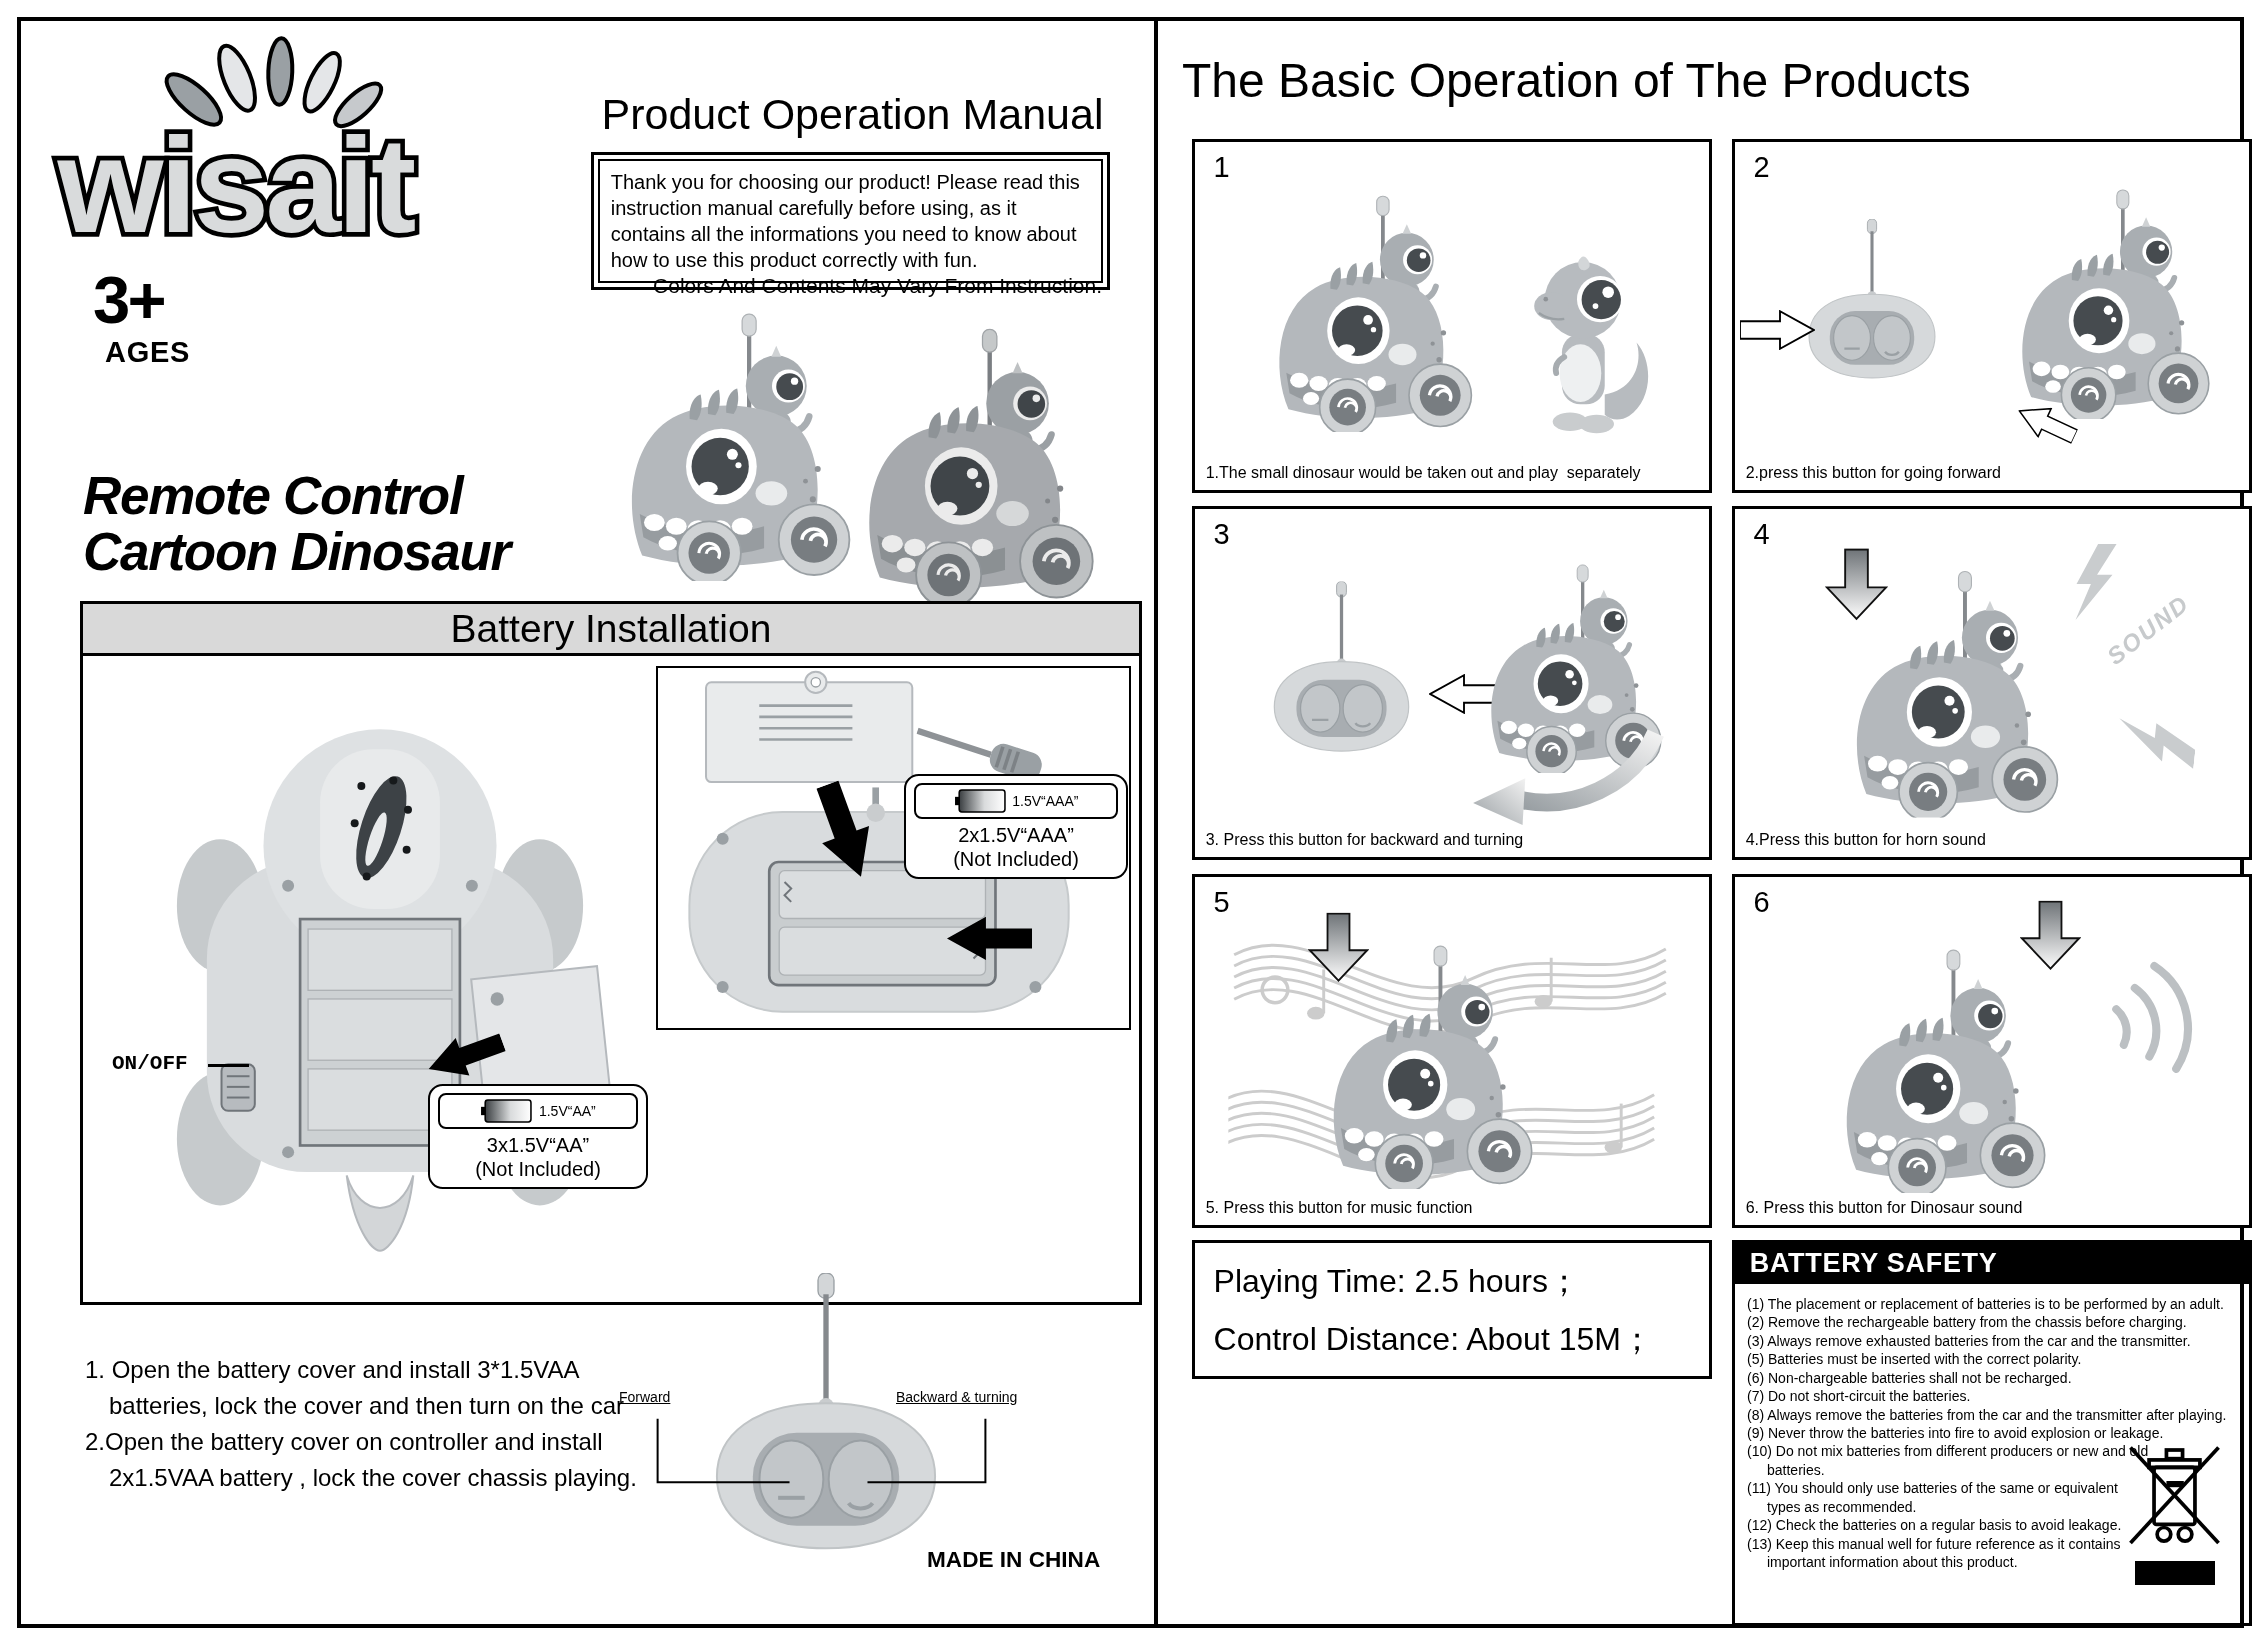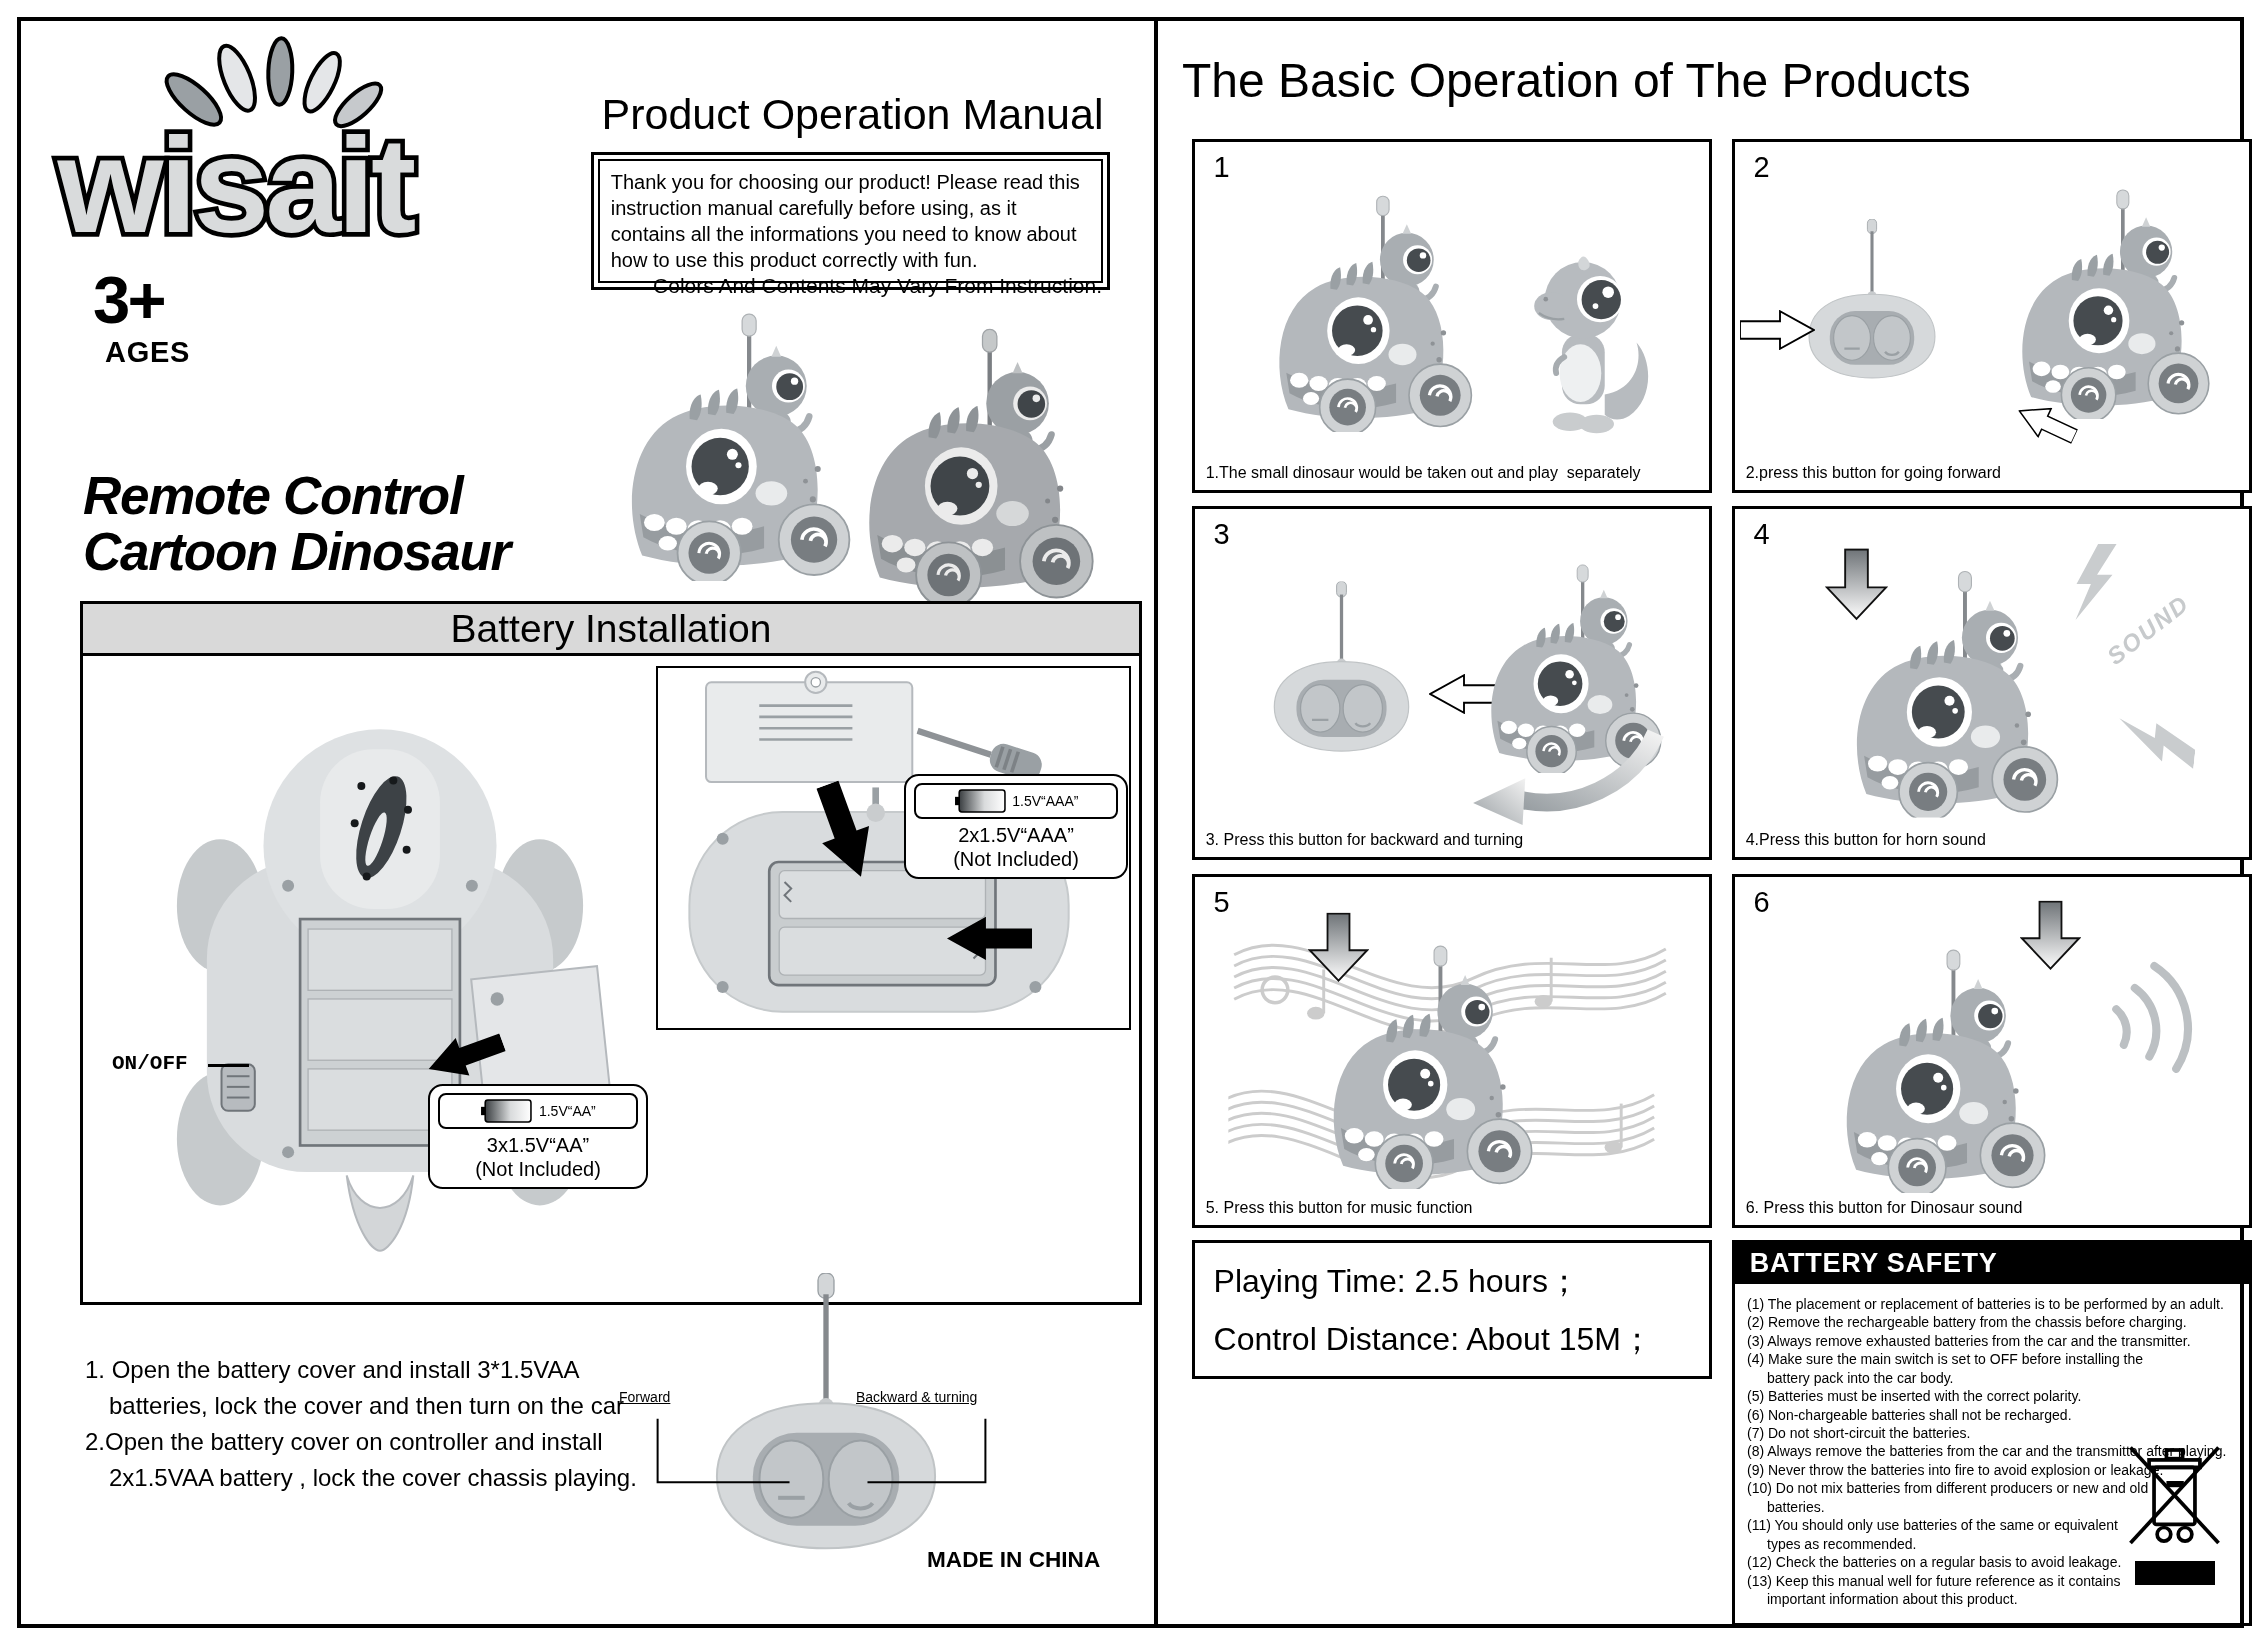--- a/index.html
+++ b/index.html
@@ -366,21 +366,21 @@
     <div>1. Open the battery cover and install 3*1.5VAA</div>
     <div class="ind">batteries, lock the cover and then turn on the car</div>
     <div>2.Open the battery cover on controller and install</div>
     <div class="ind">2x1.5VAA battery , lock the cover chassis playing.</div>
   </div>
 
   <svg class="abs" style="left:653px;top:1273px" width="346" height="286" viewBox="0 0 520 430">
       <use href="#sym-remote"></use>
     </svg>
   <div class="abs ctrl-lbl" style="left:619px;top:1389px">Forward</div>
-  <div class="abs ctrl-lbl" style="left:856px;top:1389px">Backward &amp; turning</div>
+  <div class="abs ctrl-lbl" style="left:896px;top:1389px">Backward &amp; turning</div>
   <svg class="abs" style="left:571px;top:1412px" width="533" height="107" viewBox="0 0 800 160">
     <polyline points="130,10 130,105 328,105" fill="none" stroke="#000" stroke-width="3"></polyline>
     <polyline points="622,10 622,105 445,105" fill="none" stroke="#000" stroke-width="3"></polyline>
   </svg>
   <div class="abs made-in" style="left:927px;top:1547px">MADE IN CHINA</div>
 
   <div class="abs op-title">The Basic Operation of The Products</div>
 
   <div class="abs panel" style="left:1192px;top:139px">
     <div class="p-num">1</div>
@@ -477,21 +477,20 @@
     <div class="abs spec-line" style="left:18.6px;top:17.3px">Playing Time: 2.5 hours；</div>
     <div class="abs spec-line" style="left:18.6px;top:75px">Control Distance: About 15M；</div>
   </div>
 
   <div class="abs safety">
     <div class="safety-head">BATTERY SAFETY</div>
     <ol class="safety-list">
       <li>(1) The placement or replacement of batteries is to be performed by an adult.</li>
       <li>(2) Remove the rechargeable battery from the chassis before charging.</li>
       <li>(3) Always remove exhausted batteries from the car and the transmitter.</li>
-      <li style="width:393px">(4) Make sure the main switch is set to OFF before installing the battery pack into the car body.</li>
       <li>(5) Batteries must be inserted with the correct polarity.</li>
       <li>(6) Non-chargeable batteries shall not be recharged.</li>
       <li>(7) Do not short-circuit the batteries.</li>
       <li>(8) Always remove the batteries from the car and the transmitter after playing.</li>
       <li>(9) Never throw the batteries into fire to avoid explosion or leakage.</li>
       <li style="width:393px">(10) Do not mix batteries from different producers or new and old batteries.</li>
       <li style="width:373px">(11) You should only use batteries of the same or equivalent types as recommended.</li>
       <li>(12) Check the batteries on a regular basis to avoid leakage.</li>
       <li style="width:373px">(13) Keep this manual well for future reference as it contains important information about this product.</li>
     </ol>

